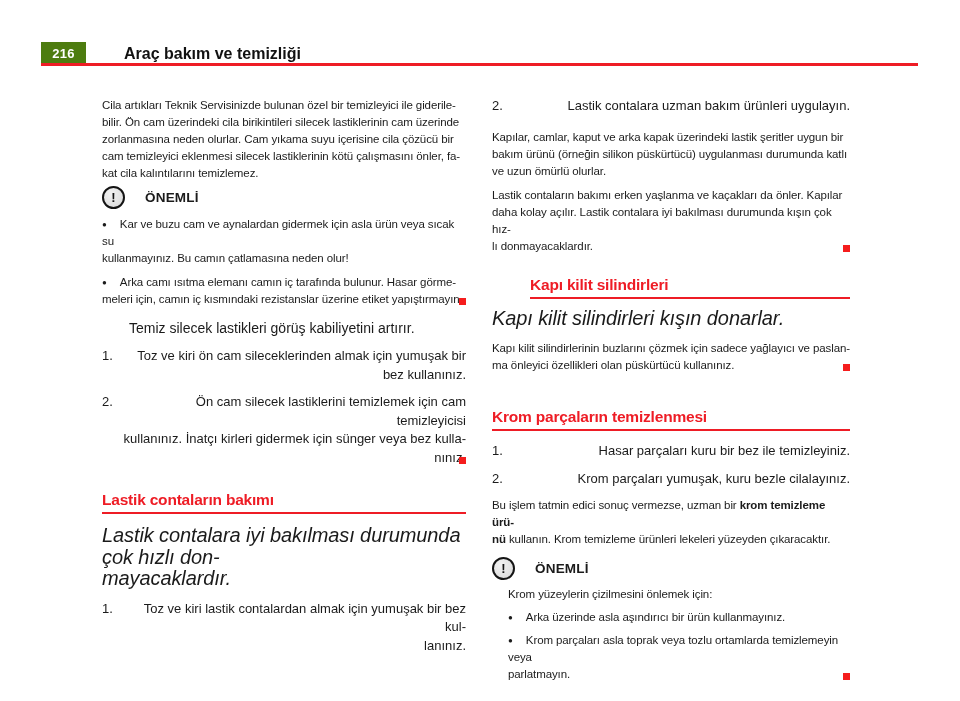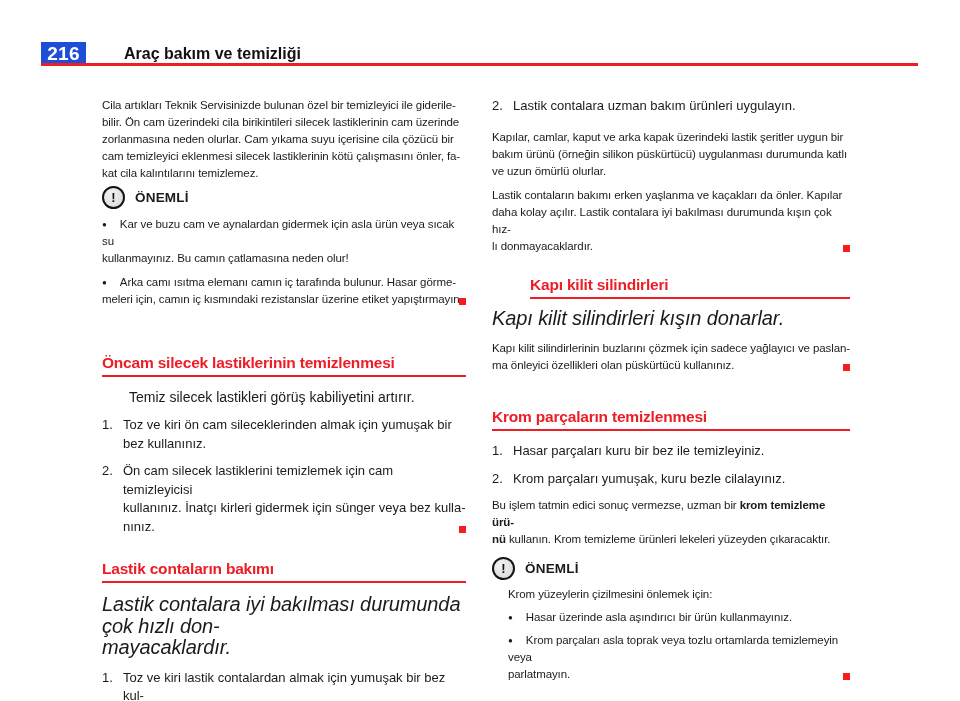--- a/index.html
+++ b/index.html
@@ -4,51 +4,51 @@
 <style>
   html,body{margin:0;padding:0;}
   body{
     width:960px;height:701px;position:relative;background:#ffffff;
     font-family:"Liberation Sans", sans-serif;color:#1b1b1b;overflow:hidden;
     -webkit-font-smoothing:antialiased;
   }
   
   .page-num-box{
     position:absolute;left:41px;top:42px;width:45px;height:23px;
-    background:#1d4ed8;color:#ffffff;font-weight:bold;font-size:19px;
+    background:#4d7c0f;color:#ffffff;font-weight:bold;font-size:13px;
     display:flex;align-items:center;justify-content:center;letter-spacing:.3px;
   }
   .header-title{position:absolute;left:124px;top:45px;font-weight:bold;font-size:16px;color:#111;}
   .header-rule{position:absolute;left:41px;top:63px;width:877px;height:3px;background:#ee1c25;}
   
   .col{position:absolute;top:97px;}
   .col-left{left:102px;width:364px;}
   .col-right{left:492px;width:358px;}
   
   .body-text{font-size:11.5px;line-height:17px;white-space:pre-line;letter-spacing:-.1px;}
   .lead-text{font-size:14px;line-height:18px;white-space:pre-line;margin-left:27px;}
   .italic-lead{font-style:italic;font-size:20px;line-height:21.5px;white-space:pre-line;letter-spacing:-.1px;}
   .sec-heading{
     color:#ee1c25;font-weight:bold;font-size:15.5px;line-height:17px;
     border-bottom:2px solid #ee1c25;padding-bottom:4px;letter-spacing:-.2px;
   }
   .step{display:flex;font-size:13px;line-height:18.5px;position:relative;}
   .step .num{width:21px;flex:none;}
-  .step .txt{white-space:pre-line;flex:1;}
+  .step .txt{white-space:pre-line;flex:1;text-align:right;}
   .bullet-para{font-size:11.5px;line-height:17px;white-space:pre-line;position:relative;letter-spacing:-.1px;}
   .blt{font-size:8px;margin-right:13px;vertical-align:1px;letter-spacing:0;}
   
   .imp-head{display:flex;align-items:center;}
   .imp-icon{
     width:19px;height:19px;border:2.5px solid #141414;border-radius:50%;
     background:radial-gradient(circle at 35% 30%, #f2f2f2, #d7d7d7);
     display:flex;align-items:center;justify-content:center;
     font-weight:bold;font-size:13px;color:#141414;flex:none;
   }
-  .imp-title{font-weight:bold;font-size:13.5px;margin-left:10px;letter-spacing:.2px;}
+  .imp-title{font-weight:bold;font-size:13.5px;margin-left:20px;letter-spacing:.2px;}
   
   .end-marker{position:absolute;right:0;bottom:3px;width:7px;height:7px;background:#f51d1d;}
   .rel{position:relative;}
   .bold{font-weight:bold;}
   
   .watermark{
     position:absolute;left:676px;top:665px;font-size:27px;color:#8e8e8e;
     letter-spacing:.5px;
     margin-top:40px;
   }
@@ -79,21 +79,20 @@
     <div class="imp-head mt4">
       <span class="imp-icon">!</span>
       <span class="imp-title">ÖNEMLİ</span>
     </div>
     <div class="bullet-para mt7"><span class="blt">●</span><span>Kar ve buzu cam ve aynalardan gidermek için asla ürün veya sıcak su
 kullanmayınız. Bu camın çatlamasına neden olur!</span></div>
     <div class="bullet-para mt7"><span class="blt">●</span><span>Arka camı ısıtma elemanı camın iç tarafında bulunur. Hasar görme-
 meleri için, camın iç kısmındaki rezistanslar üzerine etiket yapıştırmayın.</span><span class="end-marker"></span></div>
   </div>
 
-  <div class="sec-heading mt46">Öncam silecek lastiklerinin temizlenmesi</div>
   <div class="lead-text mt11">Temiz silecek lastikleri görüş kabiliyetini artırır.</div>
 
   <div class="step mt10 mb9">
     <span class="num">1.</span>
     <span class="txt">Toz ve kiri ön cam sileceklerinden almak için yumuşak bir
 bez kullanınız.</span>
   </div>
   <div class="step">
     <span class="num">2.</span>
     <span class="txt">Ön cam silecek lastiklerini temizlemek için cam temizleyicisi
@@ -146,20 +145,20 @@
 
   <div class="body-text mt9"><span>Bu işlem tatmin edici sonuç vermezse, uzman bir </span><span class="bold">krom temizleme ürü-
 nü</span><span> kullanın. Krom temizleme ürünleri lekeleri yüzeyden çıkaracaktır.</span></div>
 
   <div>
     <div class="imp-head mt9">
       <span class="imp-icon">!</span>
       <span class="imp-title">ÖNEMLİ</span>
     </div>
     <div class="body-text mt6">Krom yüzeylerin çizilmesini önlemek için:</div>
-    <div class="bullet-para mt6"><span class="blt">●</span><span>Hasar üzerinde asla aşındırıcı bir ürün kullanmayınız.</span></div>
+    <div class="bullet-para mt6"><span class="blt">●</span><span>Arka üzerinde asla aşındırıcı bir ürün kullanmayınız.</span></div>
     <div class="bullet-para mt6"><span class="blt">●</span><span>Krom parçaları asla toprak veya tozlu ortamlarda temizlemeyin veya
 parlatmayın.</span><span class="end-marker"></span></div>
   </div>
 
 </div>
 
 <div class="watermark">carmanualsonline.info</div>
 
 </body></html>

